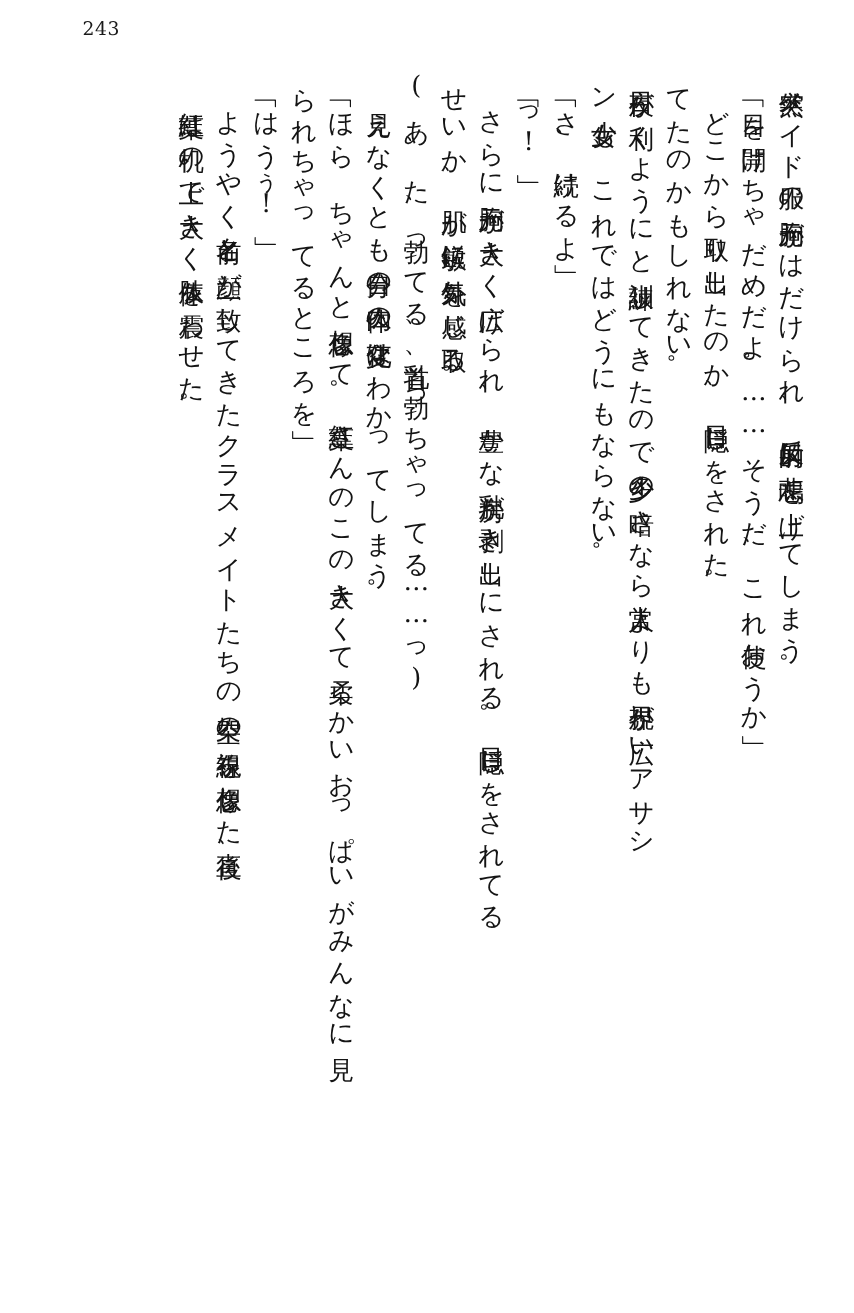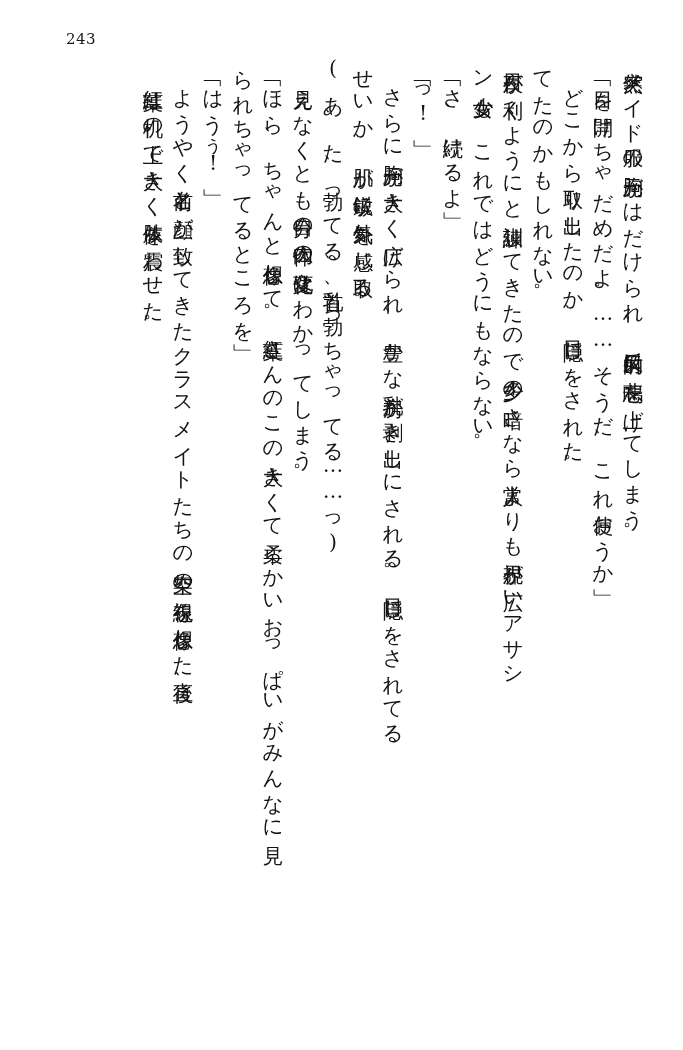--- a/index.html
+++ b/index.html
@@ -16,21 +16,21 @@
   }
   .page {
     position: relative;
     width: 683px;
     height: 1050px;
     background: #ffffff;
     box-sizing: border-box;
   }
   .page-number {
     position: absolute;
-    top: 30px;
+    top: 14px;
     left: 66px;
     font-size: 15px;
     letter-spacing: 0.5px;
     color: #1a1a1a;
     font-family: "DejaVu Serif", "Liberation Serif", serif;
   }
   .text-body {
     position: absolute;
     top: 56px;
     right: 40px;

